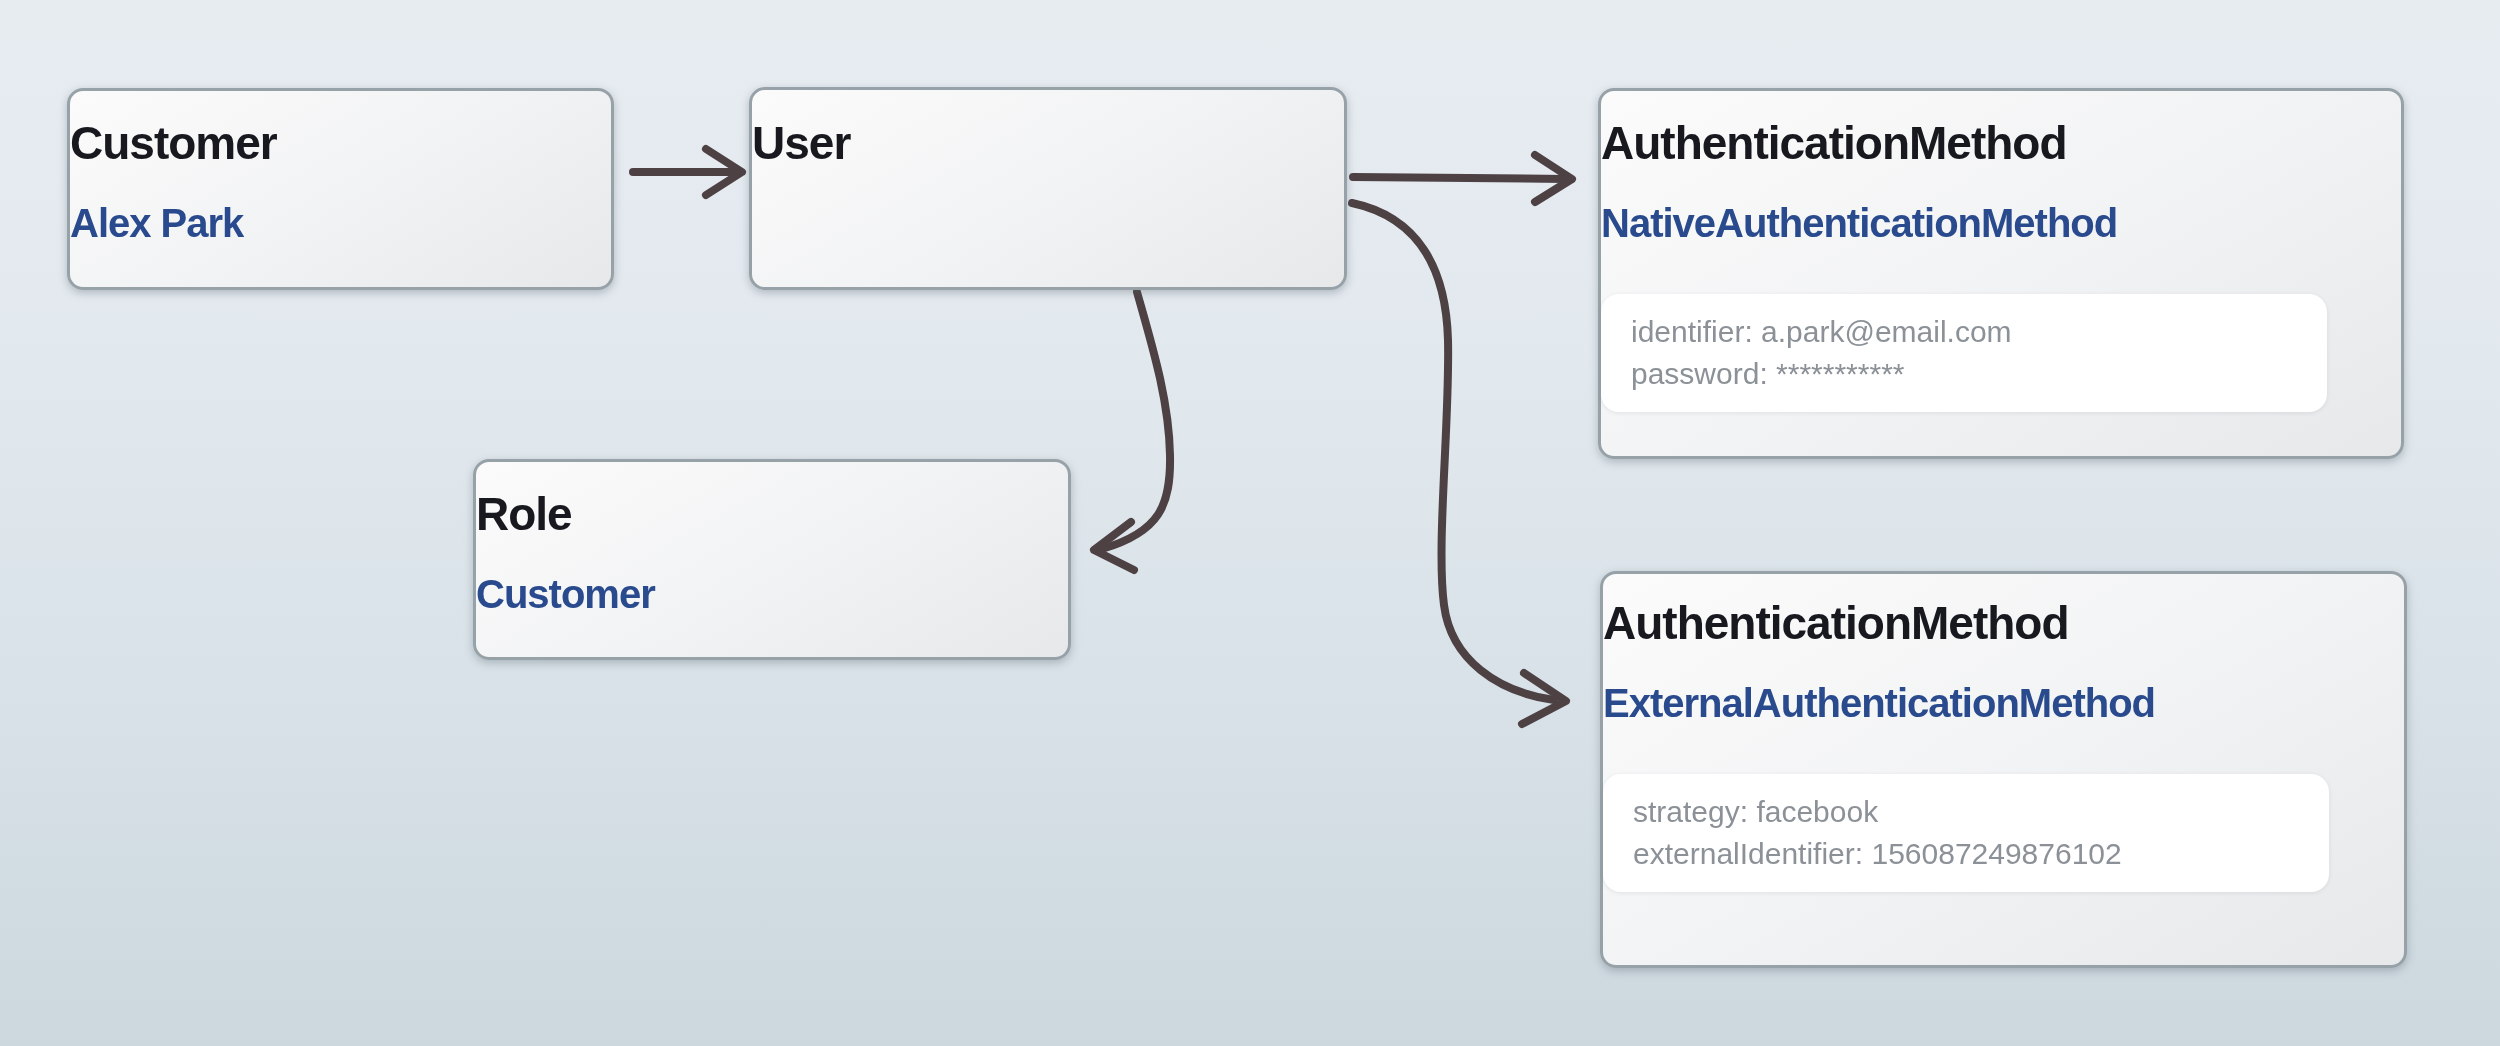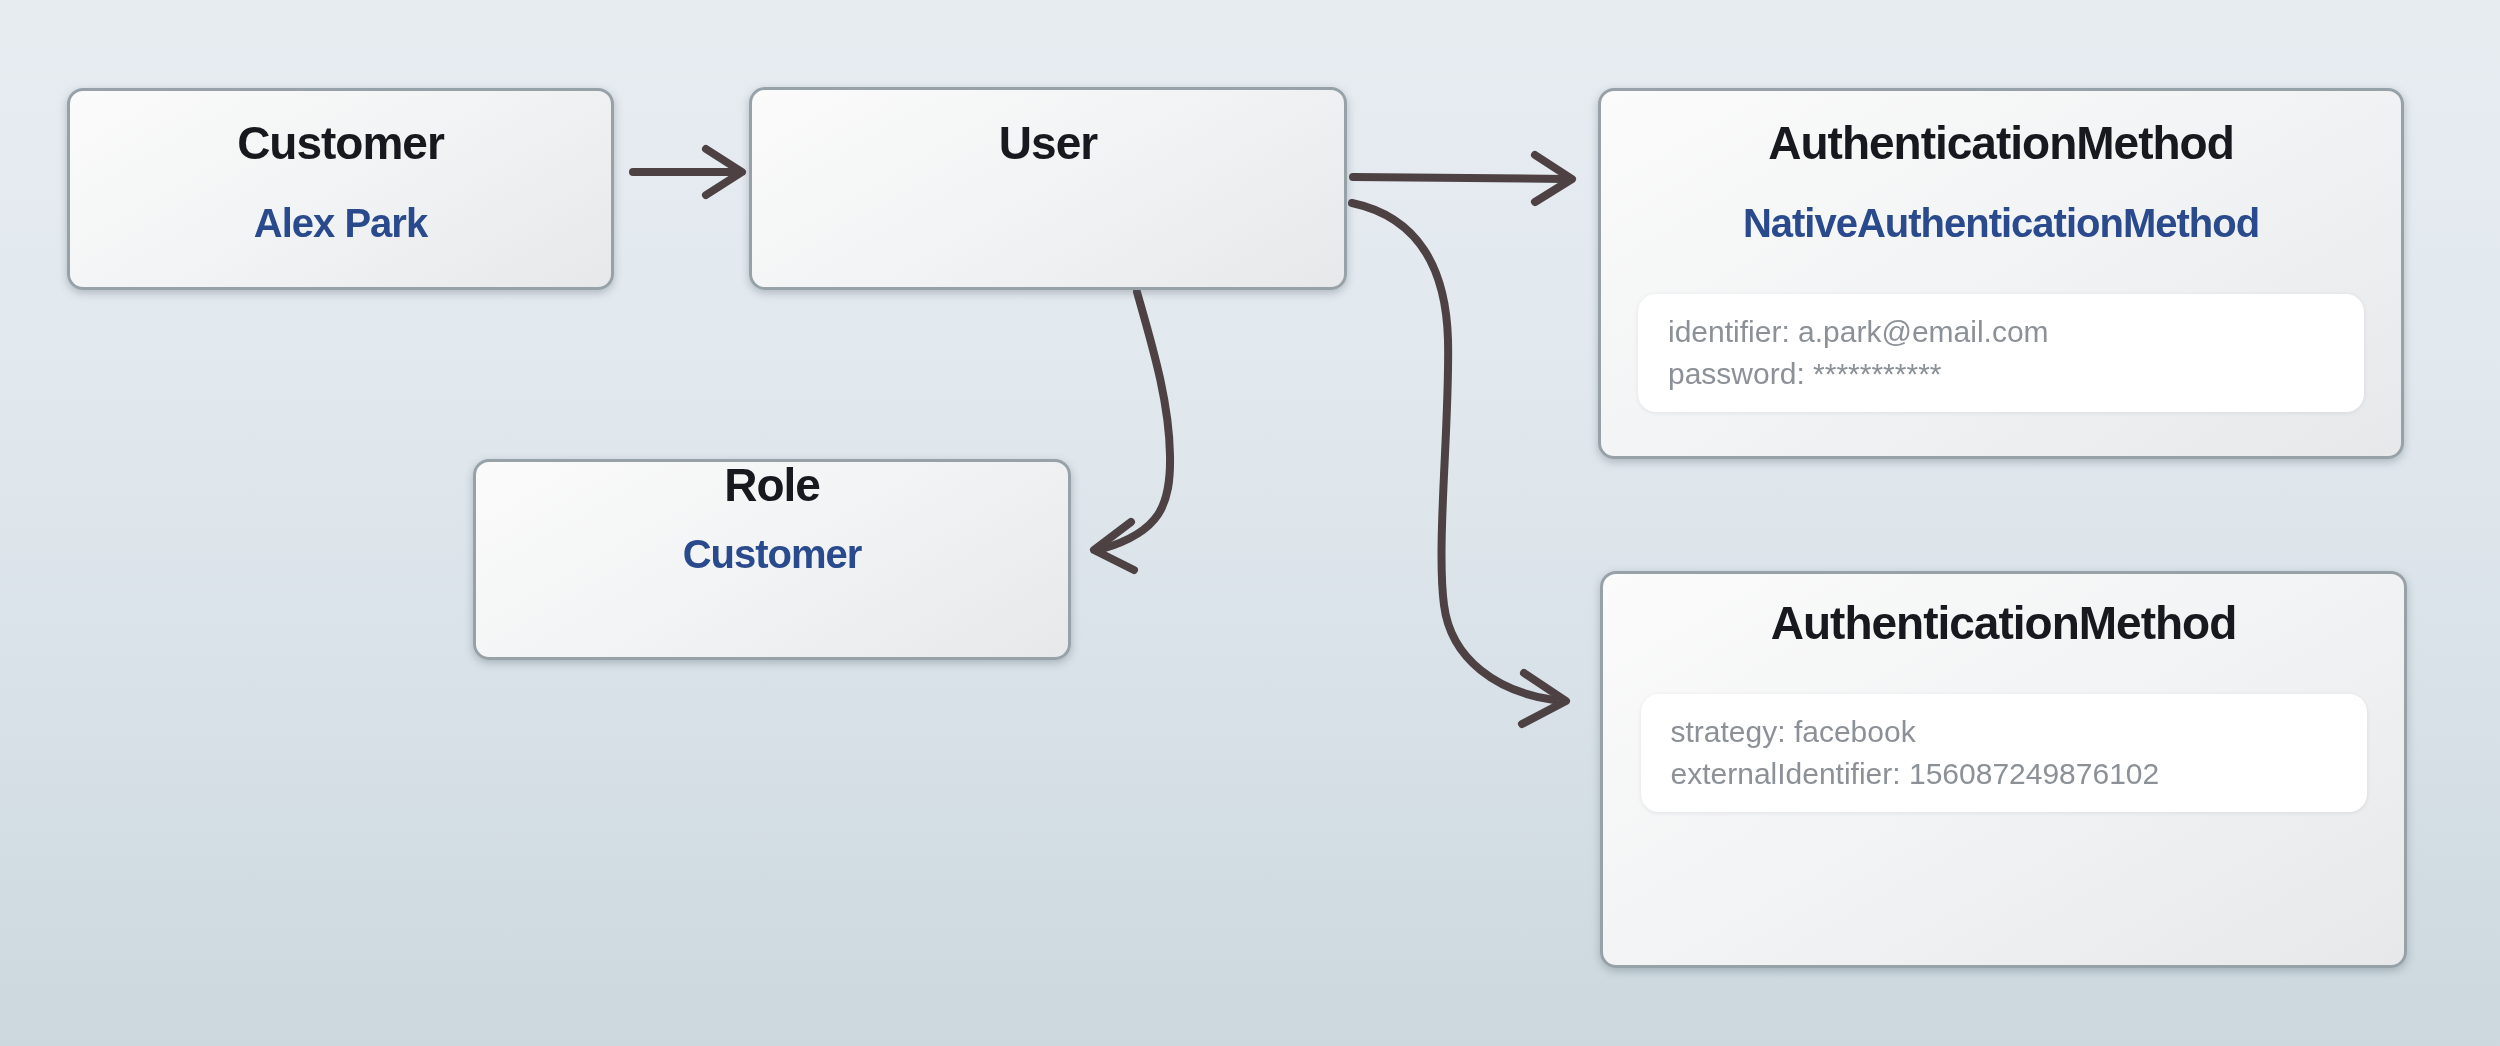--- a/index.html
+++ b/index.html
@@ -21,40 +21,40 @@
   }
 
   .node {
     position: absolute;
     border: 3px solid #97a1a8;
     border-radius: 16px;
     background: linear-gradient(150deg, #fbfbfb 0%, #f2f3f4 50%, #e7e8ea 100%);
     box-shadow: 0 3px 9px rgba(80, 92, 102, 0.35);
     display: flex;
     flex-direction: column;
-    align-items: center;
+    align-items: flex-start;
   }
   .node-title {
     font-size: 46px;
     font-weight: bold;
     color: #17191f;
     letter-spacing: -1px;
     line-height: 46px;
   }
   .node-value {
     font-size: 40px;
     font-weight: bold;
     color: #2a4a8e;
     letter-spacing: -1px;
     line-height: 46px;
   }
 
   #node-customer { left: 67px;  top: 88px;  width: 547px; height: 202px; padding-top: 29px; gap: 34px; }
   #node-user     { left: 749px; top: 87px;  width: 598px; height: 203px; padding-top: 30px; gap: 24px; }
-  #node-role     { left: 473px; top: 459px; width: 598px; height: 201px; gap: 23px; }
+  #node-role     { left: 473px; top: 459px; width: 598px; height: 201px; padding-top: 29px; gap: 34px; }
   #node-native-auth   { left: 1598px; top: 88px;  width: 806px; height: 371px; padding-top: 29px; gap: 34px; }
   #node-external-auth { left: 1600px; top: 571px; width: 807px; height: 397px; padding-top: 26px; gap: 34px; }
 
   .attr-box {
     margin-top: 14px;
     width: 726px;
     border-radius: 18px;
     background: #ffffff;
     box-shadow: 0 1px 4px rgba(60, 70, 80, 0.10);
     padding: 17px 30px;
@@ -109,19 +109,20 @@
     <div class="node-title">AuthenticationMethod</div>
     <div class="node-value">NativeAuthenticationMethod</div>
     <div class="attr-box">
       <div class="attr-line">identifier: a.park@email.com</div>
       <div class="attr-line">password: ***********</div>
     </div>
   </div>
 
   <div class="node" id="node-external-auth">
     <div class="node-title">AuthenticationMethod</div>
+    <div class="node-value">ExternalAuthenticationMethod</div>
     <div class="attr-box">
       <div class="attr-line">strategy: facebook</div>
       <div class="attr-line">externalIdentifier: 156087249876102</div>
     </div>
   </div>
 
 </div>
 
 </body></html>

